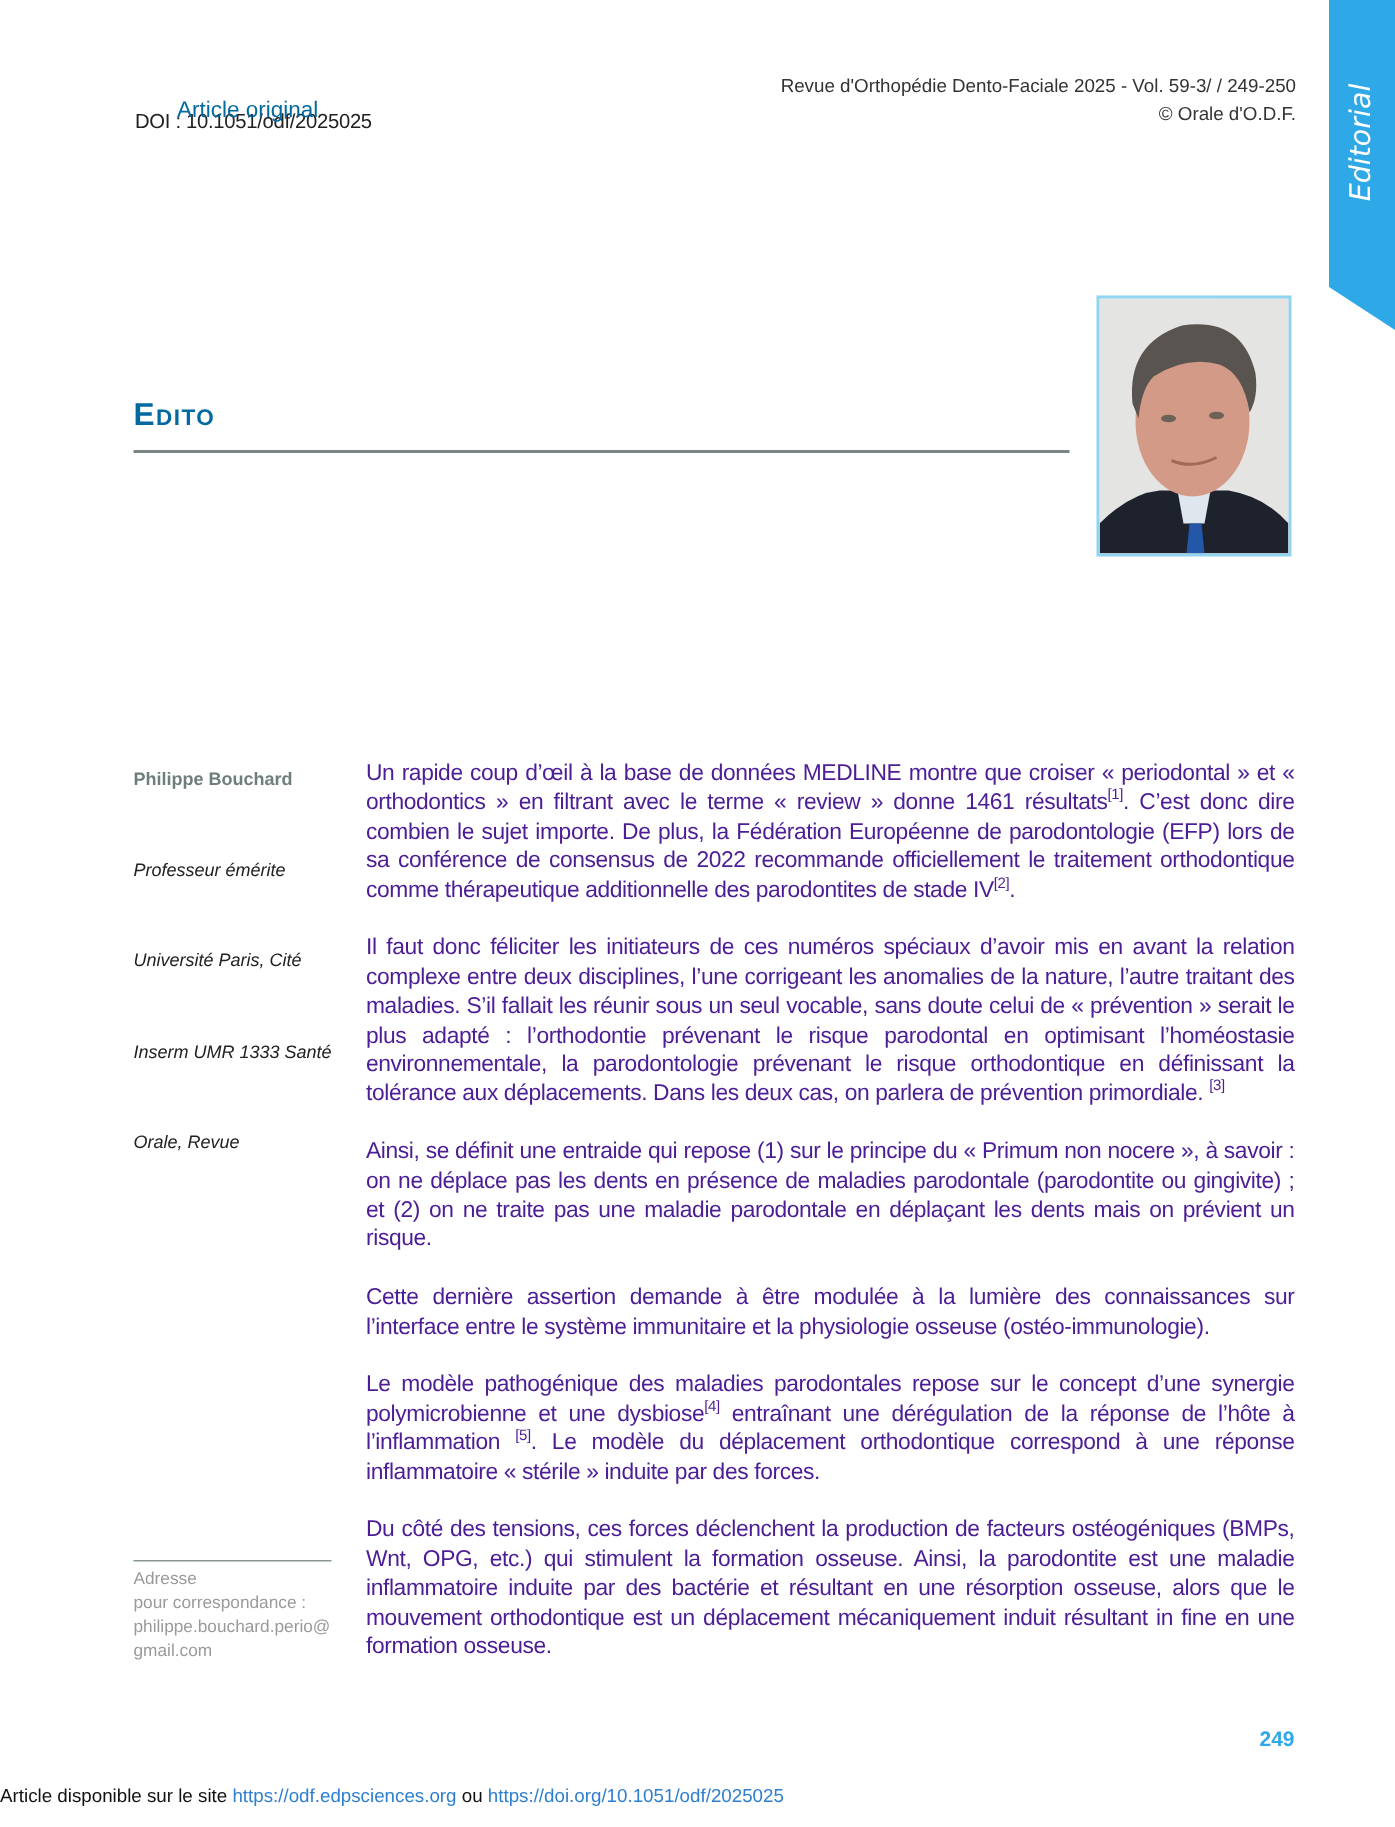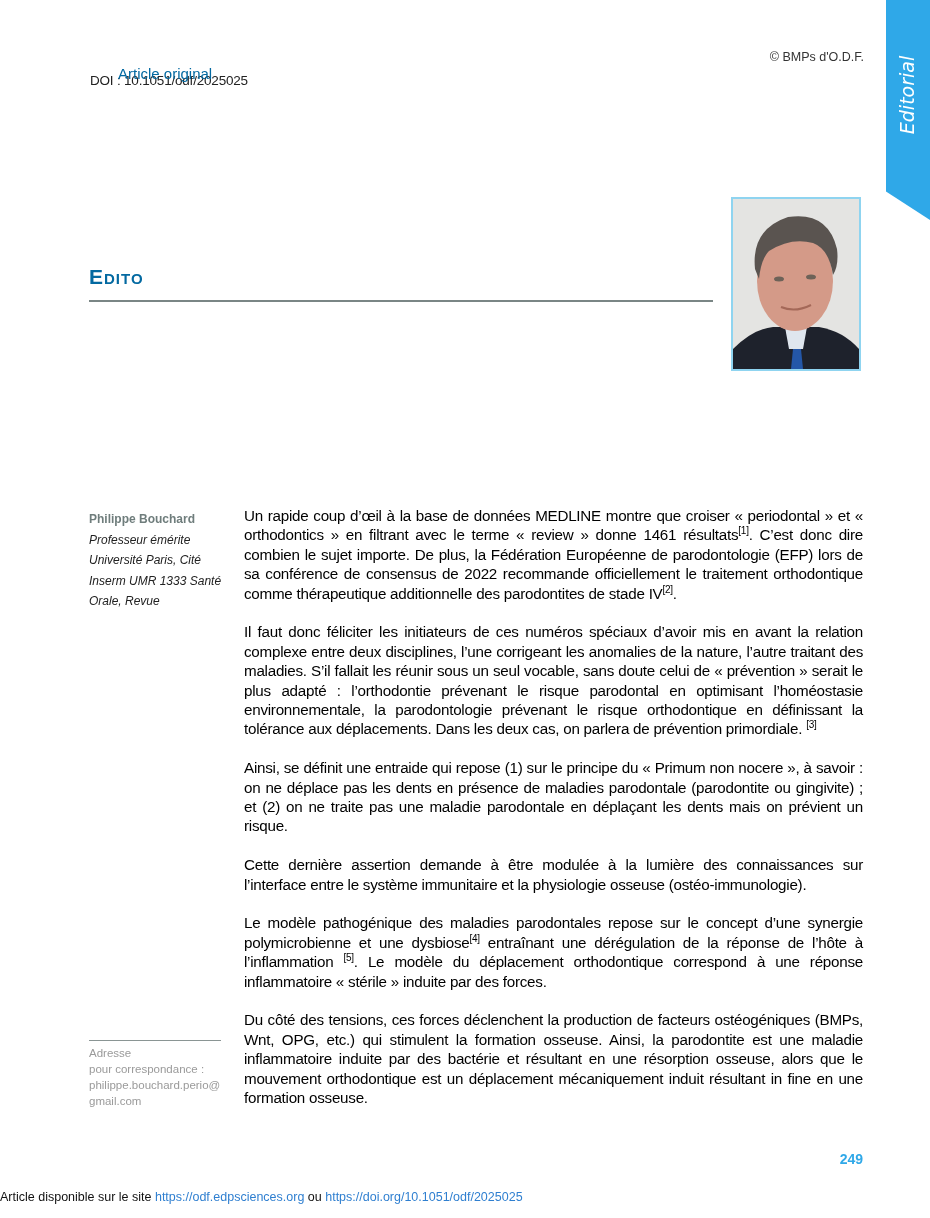--- a/index.html
+++ b/index.html
@@ -29,41 +29,42 @@
       font-variant: small-caps; letter-spacing: 1px;
     }
     .title-rule { position: absolute; left: 89px; top: 300px; width: 624px; height: 2px; background: #7a8685; }
     .photo {
       position: absolute; left: 731px; top: 197px; width: 130px; height: 174px;
       border: 2px solid #8fd4f0; box-sizing: border-box; overflow: hidden;
       background: linear-gradient(90deg, #e6e6e4 0%, #dcdcda 100%);
     }
     .author-block { position: absolute; left: 89px; top: 509px; width: 140px; font-size: 12px; line-height: 20.5px; }
     .author-name { font-weight: bold; color: #6f7d7c; }
-    .author-aff { font-style: italic; color: #222; }
+    .author-aff { font-style: italic; color: #222; margin-top: 40px; }
     .corr-rule { position: absolute; left: 89px; top: 1040px; width: 132px; height: 1px; background: #8a9594; }
     .corr { position: absolute; left: 89px; top: 1045px; width: 140px; font-size: 11.5px; line-height: 16px; color: #9a9a9a; }
     .body-text {
       position: absolute; left: 244px; top: 506px; width: 619px;
-      font-size: 15.2px; line-height: 19.4px; color: #000000; letter-spacing: -0.25px;
+      font-size: 15.2px; line-height: 19.4px; color: #4c1d95; letter-spacing: -0.25px;
       text-align: justify;
     }
     .body-text p { margin: 0 0 19.4px 0; }
     sup { font-size: 10px; line-height: 0; vertical-align: super; }
     .page-num { position: absolute; right: 67px; top: 1151px; font-size: 14px; font-weight: bold; color: #2fa8e8; }
     .footer { position: absolute; left: 0; width: 790px; top: 1190px; text-align: left; font-size: 12.5px; color: #111; }
     .footer a { color: #2f7fd0; text-decoration: none; }
   </style>
 </head>
 <body>
 
 <div class="doi">DOI : 10.1051/odf/2025025</div>
 <div class="art-type">Article original</div>
 <div class="journal">
-  <div>© BMPs d'O.D.F.</div>
+  <div>Revue d'Orthopédie Dento-Faciale 2025 - Vol. 59-3/ / 249-250</div>
+  <div>© Orale d'O.D.F.</div>
 </div>
 
 <div class="side-tab"></div>
 <div class="side-tab-label">
   <span>Editorial</span>
 </div>
 
 <div class="title">Edito</div>
 <div class="title-rule"></div>
 

